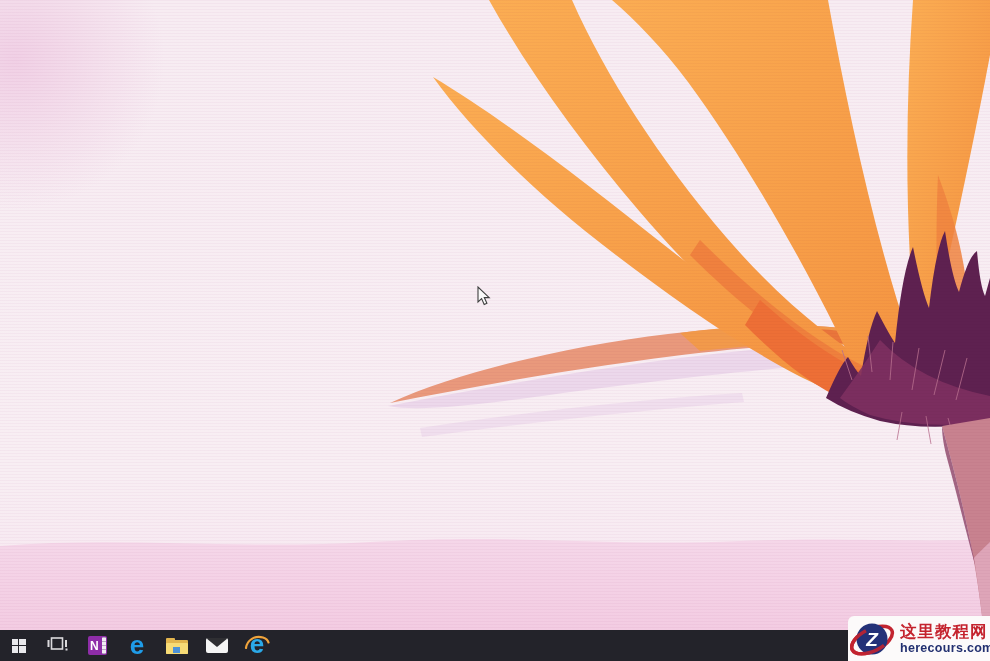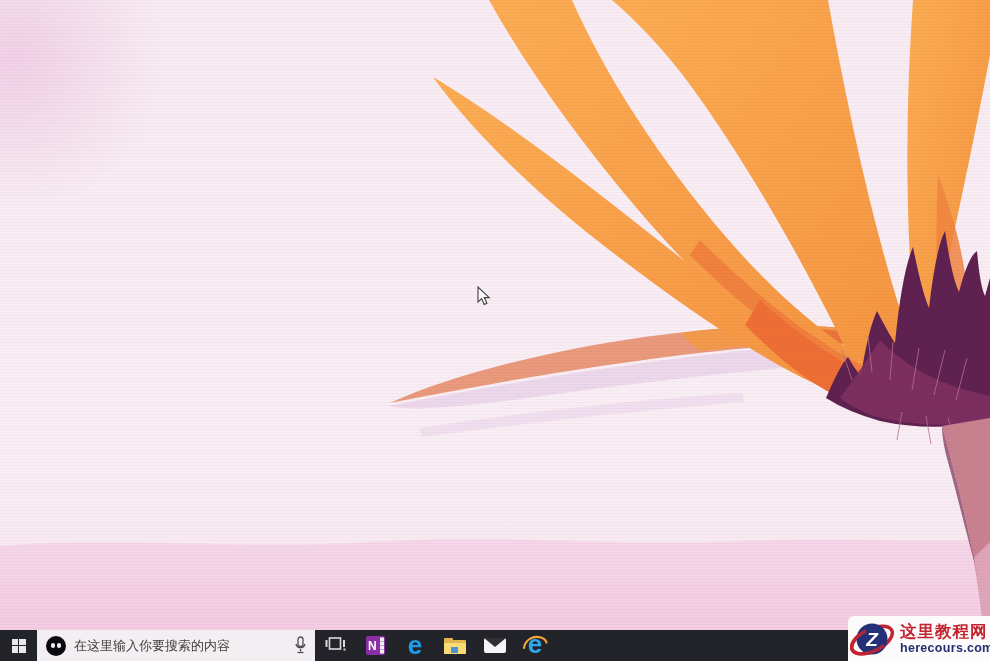--- a/index.html
+++ b/index.html
@@ -141,35 +141,20 @@
 
     <button class="tb-btn start">
       <span class="winlogo">
         <i></i>
           <i></i>
           <i></i>
           <i></i>
       </span>
     </button>
 
-    <div class="searchbox">
-      <span class="cortana">
-          <i class="l"></i>
-          <i class="r"></i>
-        </span>
-      <input type="text" placeholder="在这里输入你要搜索的内容" style="">
-      <span class="mic">
-        <svg width="13" height="19" viewBox="0 0 13 19">
-          <rect x="4" y="1" width="5" height="9.5" rx="2.5" fill="none" stroke="#4E4E50" stroke-width="1.3"></rect>
-          <path d="M2,8 a4.6,4.6 0 0 0 9,0" fill="none" stroke="#4E4E50" stroke-width="1.3"></path>
-          <line x1="6.5" y1="13" x2="6.5" y2="15.5" stroke="#4E4E50" stroke-width="1.3"></line>
-          <line x1="3.5" y1="16.5" x2="9.5" y2="16.5" stroke="#4E4E50" stroke-width="1.3"></line>
-        </svg>
-      </span>
-    </div>
 
     <button class="tb-btn slot">
       <span>
         <svg width="21" height="16" viewBox="0 0 21 16">
           <rect x="4.5" y="2" width="11" height="11" fill="none" stroke="#DBDADD" stroke-width="1.6"></rect>
           <rect x="0.5" y="4" width="2" height="7" fill="#DBDADD"></rect>
           <rect x="18" y="4" width="2" height="7" fill="#DBDADD"></rect>
           <rect x="18.5" y="12.5" width="2" height="2" fill="#DBDADD"></rect>
         </svg>
       </span>

